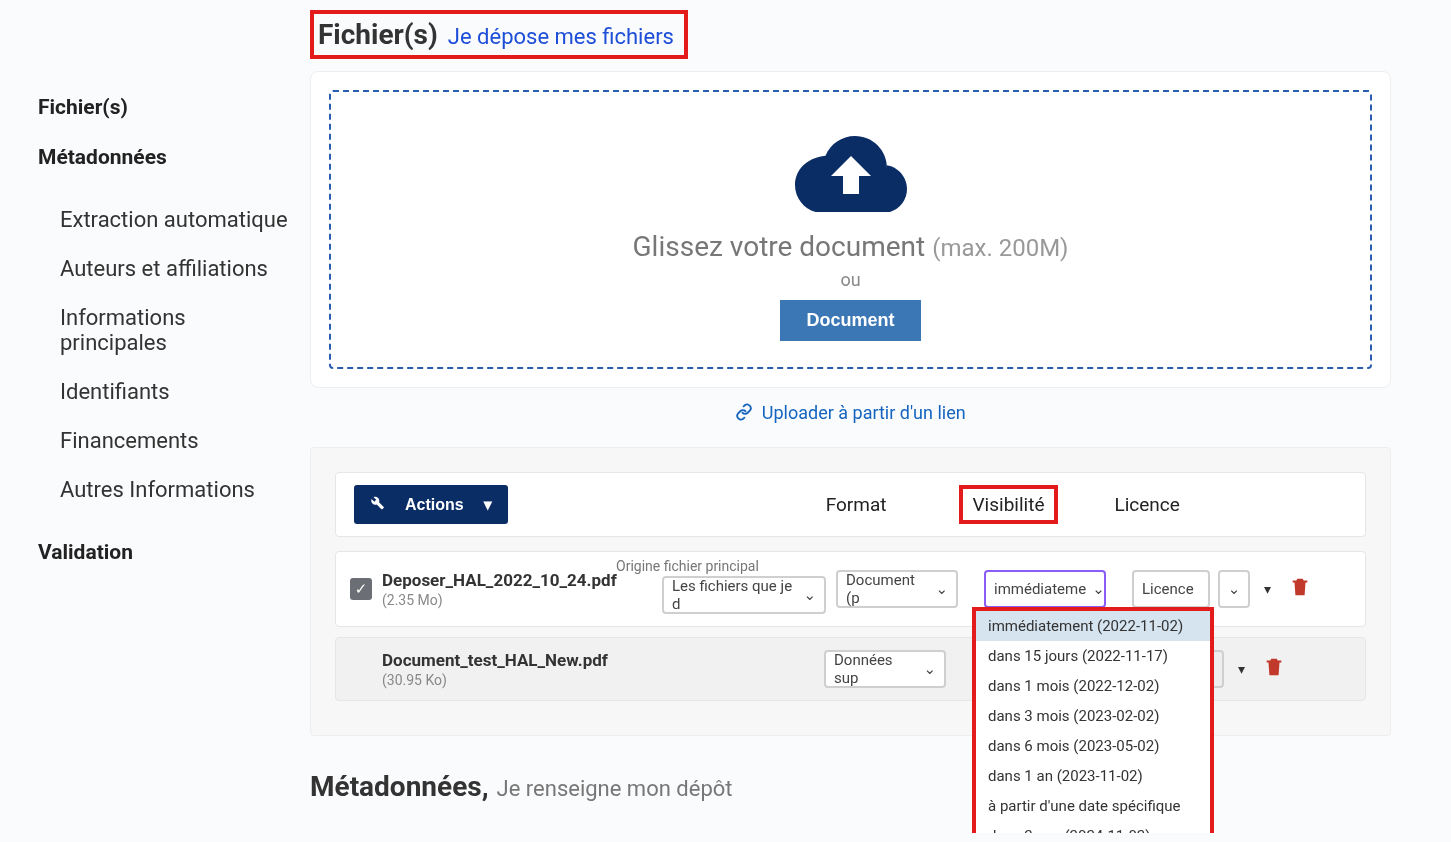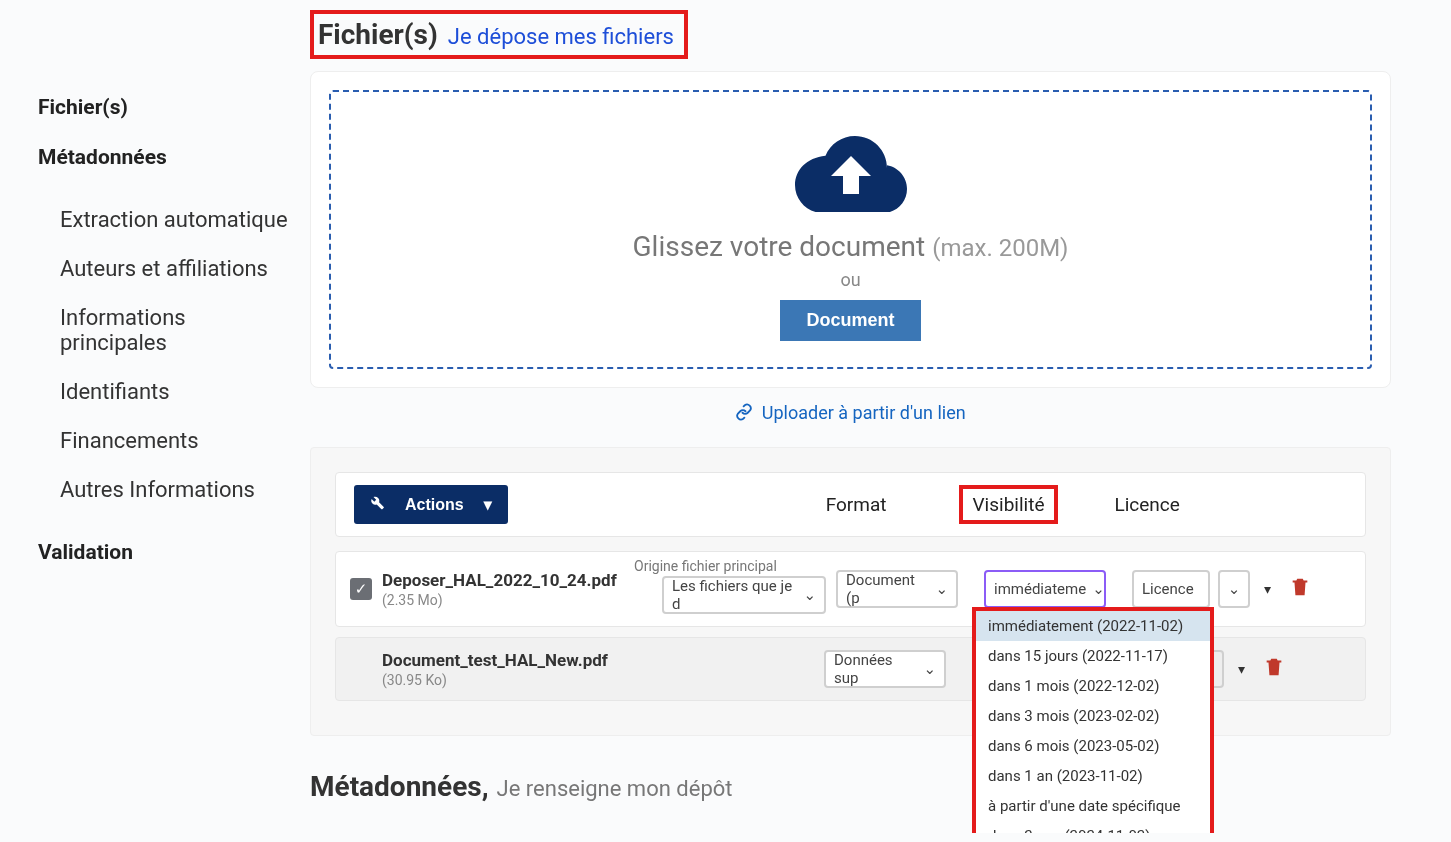--- a/index.html
+++ b/index.html
@@ -28,21 +28,21 @@
   .col-header { font-size: 19px; font-weight: 400; color: #222; }
   .header-format { margin-left: 318px; }
   .header-vis-wrap { margin-left: 72px; border: 4px solid #e41b1b; padding: 4px 10px; }
   .header-lic { margin-left: 56px; }
   .file-row { display: flex; align-items: center; background: #fff; border: 1px solid #e6e6e6; border-radius: 4px; padding: 12px 12px 12px 8px; margin-bottom: 10px; position: relative; }
   .file-row.alt { background: #f1f1f1; }
   .check { width: 22px; height: 22px; background: #6b6e74; color: #fff; display: flex; align-items: center; justify-content: center; font-size: 15px; margin: 0 10px 0 6px; border-radius: 3px; }
   .file-name { font-size: 17px; font-weight: 700; }
   .file-size { font-size: 14px; color: #888; margin-top: 2px; }
   .file-name-col { width: 256px; }
-  .origin-label { position: absolute; top: 6px; left: 298px; font-size: 14px; color: #777; }
+  .origin-label { position: absolute; top: 6px; left: 280px; font-size: 14px; color: #777; }
   .sel { border: 2px solid #cfcfcf; background: #fff; border-radius: 4px; height: 38px; padding: 0 8px; font-size: 15px; color: #444; display: inline-flex; align-items: center; justify-content: space-between; cursor: pointer; }
   .sel .caret { margin-left: 6px; }
   .sel.origin { margin-left: 24px; margin-top: 12px; width: 164px; }
   .sel.format { margin-left: 10px; width: 122px; }
   .sel.vis { margin-left: 26px; width: 122px; border: 2px solid #8b5cf6; }
   .sel.lic { margin-left: 26px; width: 78px; }
   .sel.iconbtn { margin-left: 8px; width: 32px; justify-content: center; }
   .caret-down { margin-left: 14px; font-size: 14px; cursor: pointer; }
   .trash { width: 26px; height: 26px; color: #c0392b; cursor: pointer; }
   .vis-overlay { position: absolute; border: 4px solid #e41b1b; left: 690px; top: 55px; width: 242px; background: #fff; z-index: 10; padding-bottom: 6px; }

